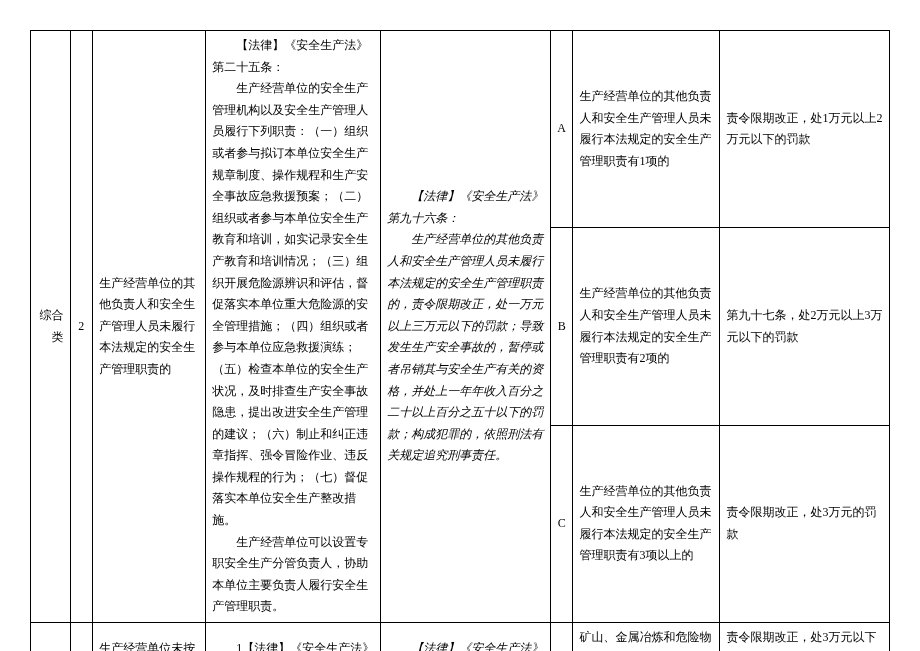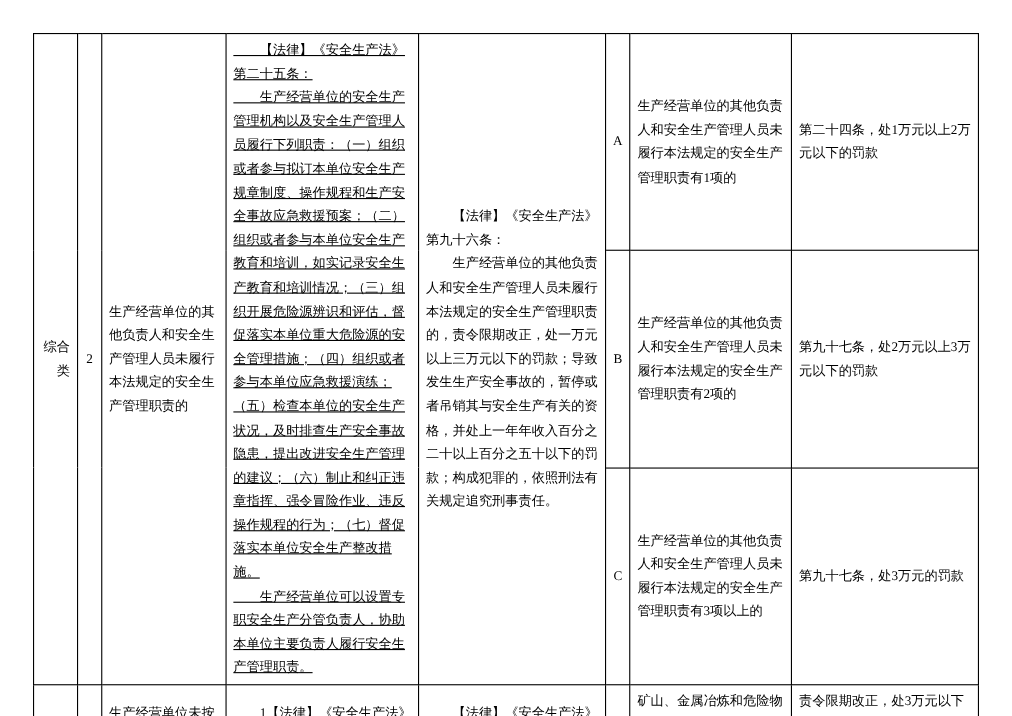--- a/index.html
+++ b/index.html
@@ -20,52 +20,52 @@
     border: 1px solid #000;
     padding: 4px 6px;
     vertical-align: middle;
     line-height: 1.8;
     word-break: break-all;
   }
   .col-cat { width: 35px; text-align: right; }
   .col-num { width: 20px; text-align: center; }
   .col-desc { width: 100px; }
   .col-law1 { width: 155px; }
-  .col-law2 { width: 150px; }
+  .col-law2 { width: 150px; font-style: italic; }
   .col-grade { width: 20px; text-align: center; }
   .col-cond { width: 130px; font-family: Liberation Serif, serif; }
   .col-penalty { width: 150px; }
 </style>
 </head>
 <body>
 
 <table>
   <tbody>
       <tr>
     <td class="col-cat" rowspan="3">综合类</td>
     <td class="col-num" rowspan="3">2</td>
     <td class="col-desc" rowspan="3">生产经营单位的其他负责人和安全生产管理人员未履行本法规定的安全生产管理职责的</td>
-    <td class="col-law1" rowspan="3" style="white-space: pre-wrap; text-decoration: underline;">　　【法律】《安全生产法》第二十五条：
+    <td class="col-law1" rowspan="3" style="white-space: pre-wrap;">　　【法律】《安全生产法》第二十五条：
 　　生产经营单位的安全生产管理机构以及安全生产管理人员履行下列职责：（一）组织或者参与拟订本单位安全生产规章制度、操作规程和生产安全事故应急救援预案；（二）组织或者参与本单位安全生产教育和培训，如实记录安全生产教育和培训情况；（三）组织开展危险源辨识和评估，督促落实本单位重大危险源的安全管理措施；（四）组织或者参与本单位应急救援演练；（五）检查本单位的安全生产状况，及时排查生产安全事故隐患，提出改进安全生产管理的建议；（六）制止和纠正违章指挥、强令冒险作业、违反操作规程的行为；（七）督促落实本单位安全生产整改措施。
 　　生产经营单位可以设置专职安全生产分管负责人，协助本单位主要负责人履行安全生产管理职责。</td>
     <td class="col-law2" rowspan="3" style="white-space: pre-wrap;">　　【法律】《安全生产法》第九十六条：
 　　生产经营单位的其他负责人和安全生产管理人员未履行本法规定的安全生产管理职责的，责令限期改正，处一万元以上三万元以下的罚款；导致发生生产安全事故的，暂停或者吊销其与安全生产有关的资格，并处上一年年收入百分之二十以上百分之五十以下的罚款；构成犯罪的，依照刑法有关规定追究刑事责任。</td>
     <td class="col-grade">A</td>
     <td class="col-cond">生产经营单位的其他负责人和安全生产管理人员未履行本法规定的安全生产管理职责有1项的</td>
-    <td class="col-penalty">第二十四条，处1万元以上2万元以下的罚款</td>
+    <td class="col-penalty">责令限期改正，处1万元以上2万元以下的罚款</td>
   </tr>
   <tr>
     <td class="col-grade">B</td>
     <td class="col-cond">生产经营单位的其他负责人和安全生产管理人员未履行本法规定的安全生产管理职责有2项的</td>
     <td class="col-penalty">第九十七条，处2万元以上3万元以下的罚款</td>
   </tr>
   <tr>
     <td class="col-grade">C</td>
     <td class="col-cond">生产经营单位的其他负责人和安全生产管理人员未履行本法规定的安全生产管理职责有3项以上的</td>
-    <td class="col-penalty">第九十七条，处3万元的罚款</td>
+    <td class="col-penalty">责令限期改正，处3万元的罚款</td>
   </tr>
   <tr>
     <td class="col-cat">综合</td>
     <td class="col-num">3</td>
     <td class="col-desc">生产经营单位未按照规定设</td>
     <td class="col-law1" style="white-space: pre-wrap;">　　1【法律】《安全生产法》第二十四条：</td>
     <td class="col-law2" style="white-space: pre-wrap;">　　【法律】《安全生产法》第九十七条：</td>
     <td class="col-grade">A</td>
     <td class="col-cond">矿山、金属冶炼和危险物品的生产、经营、储存、装卸</td>
     <td class="col-penalty">责令限期改正，处3万元以下的罚款；逾期未改正的，责令停产停业</td>

